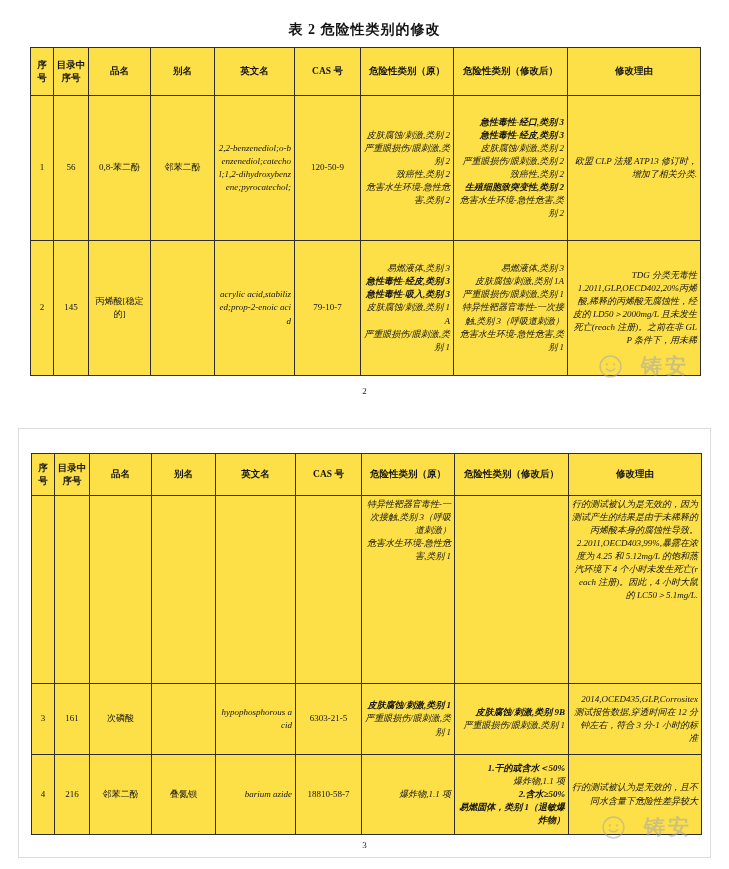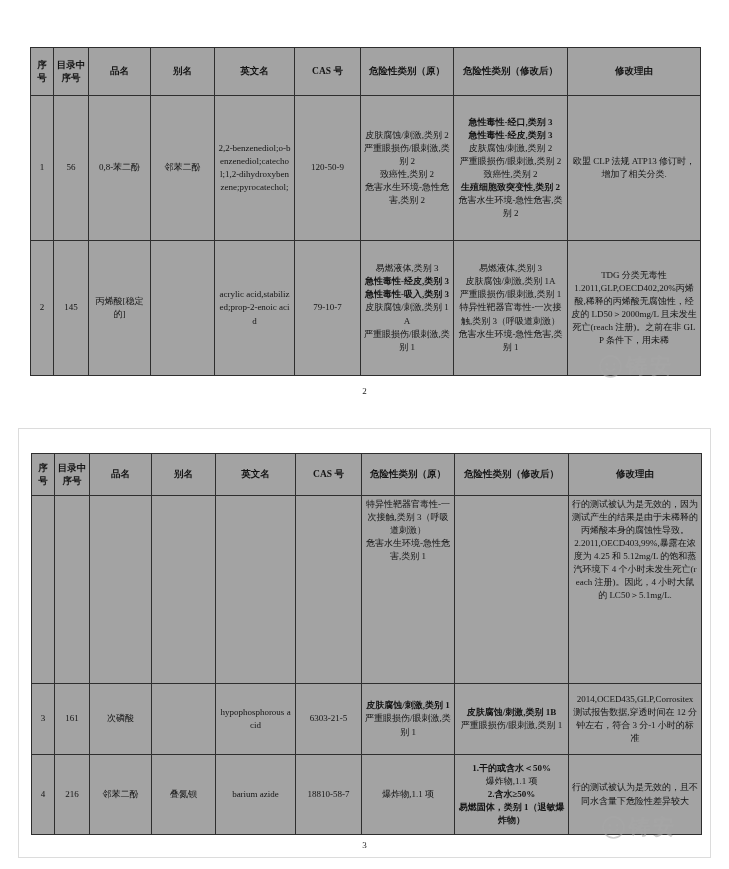--- a/index.html
+++ b/index.html
@@ -3,54 +3,55 @@
 <meta charset="utf-8">
 <style>
   html,body{margin:0;padding:0;background:#fff;}
   .canvas{position:relative;width:729px;height:869px;background:#ffffff;overflow:hidden;
           font-family:"Liberation Serif","DejaVu Serif",serif;color:#141414;}
   .doc-title{position:absolute;top:21px;left:0;width:729px;text-align:center;
              font-weight:bold;font-size:14px;letter-spacing:1px;}
   .page{position:absolute;background:#fff;}
   .page1{left:0;top:0;width:729px;height:420px;}
   .page2{left:18px;top:428px;width:691px;height:428px;border:1px solid #dcdcdc;}
-  table.doc{border-collapse:collapse;table-layout:fixed;width:670px;background:#a3a3a3;}
+  table.doc{border-collapse:collapse;table-layout:fixed;width:670px;background:#fde047;}
   .t0{position:absolute;left:30px;top:47px;}
   .t1{position:absolute;left:12px;top:24px;}
   th,td{border:1px solid #2e2e2e;padding:2px 3px;vertical-align:middle;
         overflow:hidden;word-break:break-all;font-size:9px;}
   th{font-weight:bold;text-align:center;font-size:9.5px;line-height:1.3;padding:1px 2px;}
   td{line-height:1.45;}
   td.c0,td.c1,td.c2,td.c3,td.c5{text-align:center;}
-  td.c4,td.c6,td.c7,td.c8{text-align:center;}
+  td.c4,td.c6,td.c7,td.c8{text-align:right;font-style:italic;}
   .ln{line-height:1.45;}
   .ln.b{font-weight:bold;}
   
   col.w0{width:23px;}col.w1{width:35px;}col.w2{width:62px;}col.w3{width:64px;}
   col.w4{width:80px;}col.w5{width:66px;}col.w6{width:93px;}col.w7{width:114px;}col.w8{width:133px;}
   
   .t0 tr.hd{height:48px;} .t0 tr.r0{height:145px;} .t0 tr.r1{height:135px;}
   .t1 tr.hd{height:42px;} .t1 tr.r0{height:188px;} .t1 tr.r1{height:71px;} .t1 tr.r2{height:80px;}
   .t1 tbody tr.r0 td{vertical-align:top;}
   .page-number{position:absolute;left:0;width:100%;text-align:center;font-size:9px;color:#222;}
   .pn1{top:386px;}
   .pn2{top:411px;}
-  .wm{position:absolute;display:flex;align-items:center;gap:3px;opacity:0.55;color:#a8a8a8;
+  .wm{position:absolute;display:flex;align-items:center;gap:18px;opacity:0.55;color:#a8a8a8;
       font-size:21px;font-weight:bold;letter-spacing:3px;z-index:5;pointer-events:none;
       font-family:"Liberation Serif","DejaVu Serif",serif;}
   .wm1{left:598px;top:352px;}
   .wm2{left:582px;top:384px;}
   .wm svg{width:25px;height:25px;flex:0 0 auto;}
 </style>
 </head>
 <body>
 
 <div class="canvas">
 
   <div class="page page1">
+    <div class="doc-title">表 2 危险性类别的修改</div>
     <table class="doc t0">
         <colgroup>
           <col class="w0">
           <col class="w1">
           <col class="w2">
           <col class="w3">
           <col class="w4">
           <col class="w5">
           <col class="w6">
           <col class="w7">
@@ -185,21 +186,21 @@
             <td class="c1">161</td>
             <td class="c2">次磷酸</td>
             <td class="c3"></td>
             <td class="c4">hypophosphorous acid</td>
             <td class="c5">6303-21-5</td>
             <td class="c6">
               <div class="ln b">皮肤腐蚀/刺激,类别 1</div>
               <div class="ln">严重眼损伤/眼刺激,类别 1</div>
             </td>
             <td class="c7">
-              <div class="ln b">皮肤腐蚀/刺激,类别 1B</div>
+              <div class="ln b">皮肤腐蚀/刺激,类别 9B</div>
               <div class="ln">严重眼损伤/眼刺激,类别 1</div>
             </td>
             <td class="c8">
               <div class="ln">2014,OCED435,GLP,Corrositex 测试报告数据,穿透时间在 12 分钟左右，符合 3 分-1 小时的标准</div>
             </td>
           </tr>
           <tr class="r2">
             <td class="c0">4</td>
             <td class="c1">216</td>
             <td class="c2">邻苯二酚</td>

